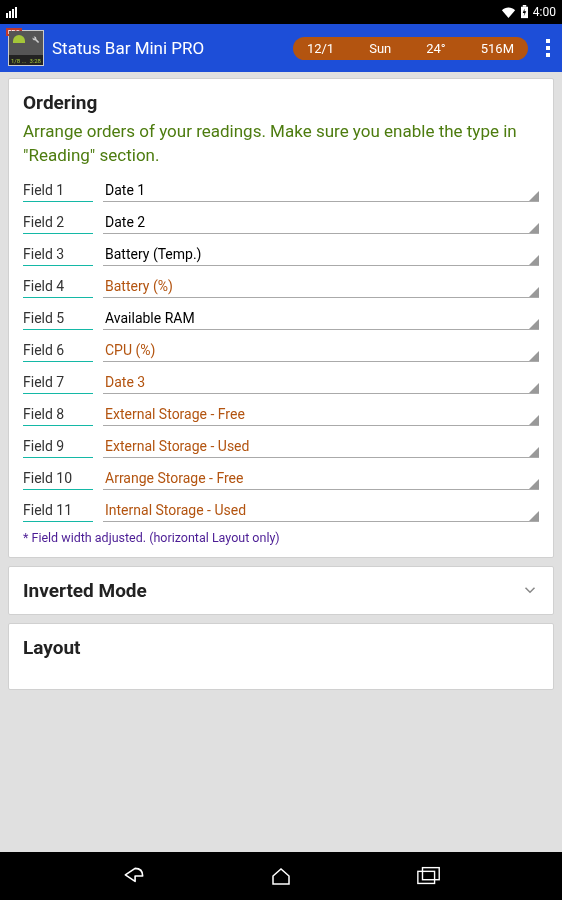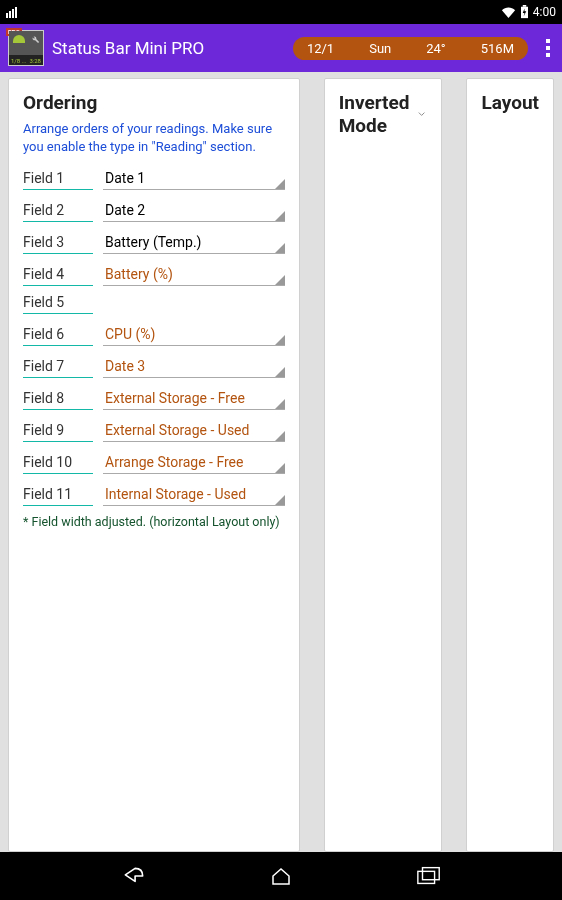--- a/index.html
+++ b/index.html
@@ -31,21 +31,21 @@
 .bars-icon { display: flex; align-items: flex-end; gap: 1px; }
 .bars-icon span { width: 2px; background: #fff; }
 .bars-icon span:nth-child(1){height:5px;}
 .bars-icon span:nth-child(2){height:7px;}
 .bars-icon span:nth-child(3){height:9px;}
 .bars-icon span:nth-child(4){height:11px;}
 
 
 .action-bar {
   height: 48px;
-  background: #6d28d9;
+  background: #1d4ed8;
   display: flex;
   align-items: center;
   padding: 0 8px;
   gap: 8px;
 }
 .app-icon {
   width: 36px;
   height: 36px;
   background: #fff;
   border: 1px solid #ccc;
@@ -95,40 +95,40 @@
   gap: 3px;
   padding: 6px 4px;
   margin-left: 6px;
 }
 .menu-dots span { width: 4px; height: 4px; background: #fff; }
 
 
 .content {
   padding: 6px 8px 0 8px;
   display: flex;
-  flex-direction: row;
-  gap: 24px;
+  flex-direction: column;
+  gap: 8px;
   height: calc(100% - 24px - 48px - 48px);
   overflow: hidden;
 }
 .card {
   background: #fff;
   border: 1px solid #d0d0d0;
   border-radius: 2px;
   padding: 12px 14px;
 }
 .card h2 {
   font-size: 19px;
   font-weight: bold;
   color: #222;
   margin-bottom: 6px;
 }
 .card .desc {
-  color: #1d4ed8;
-  font-size: 13px;
+  color: #4d7c0f;
+  font-size: 17px;
   line-height: 1.4;
   margin-bottom: 10px;
 }
 .field-row {
   display: flex;
   align-items: flex-end;
   margin-bottom: 8px;
   gap: 10px;
 }
 .field-label {
@@ -153,21 +153,21 @@
 .spinner .tri {
   position: absolute;
   right: 0;
   bottom: 0;
   width: 0; height: 0;
   border-style: solid;
   border-width: 0 0 10px 10px;
   border-color: transparent transparent #999 transparent;
 }
 .footnote {
-  color: #14532d;
+  color: #4c1d95;
   font-size: 12.5px;
   margin-top: 4px;
 }
 .collapse-row {
   display: flex;
   align-items: center;
   justify-content: space-between;
 }
 .collapse-row h2 { margin: 0; }
 .chevron {
@@ -268,20 +268,24 @@
         </div>
         <div class="field-row">
           <div class="field-label">Field 4</div>
           <div class="spinner faded">
             <span>Battery (%)</span>
             <span class="tri"></span>
           </div>
         </div>
         <div class="field-row">
           <div class="field-label">Field 5</div>
+          <div class="spinner">
+            <span>Available RAM</span>
+            <span class="tri"></span>
+          </div>
         </div>
         <div class="field-row">
           <div class="field-label">Field 6</div>
           <div class="spinner faded">
             <span>CPU (%)</span>
             <span class="tri"></span>
           </div>
         </div>
         <div class="field-row">
           <div class="field-label">Field 7</div>
@@ -324,21 +328,21 @@
 
   <div class="card">
     <div class="collapse-row">
       <h2>Inverted Mode</h2>
       <svg class="chevron" viewBox="0 0 24 24">
           <path fill="none" stroke="#888" stroke-width="2" d="M6 9l6 6 6-6"></path>
         </svg>
     </div>
   </div>
 
-  <div class="card" style="padding-bottom:44px;">
+  <div class="card" style="padding-bottom:30px;">
     <div class="collapse-row">
       <h2>Layout</h2>
     </div>
   </div>
 
 </div>
 
 <div class="nav-bar">
   <div class="nbtn">
     <svg width="26" height="26" viewBox="0 0 24 24">

